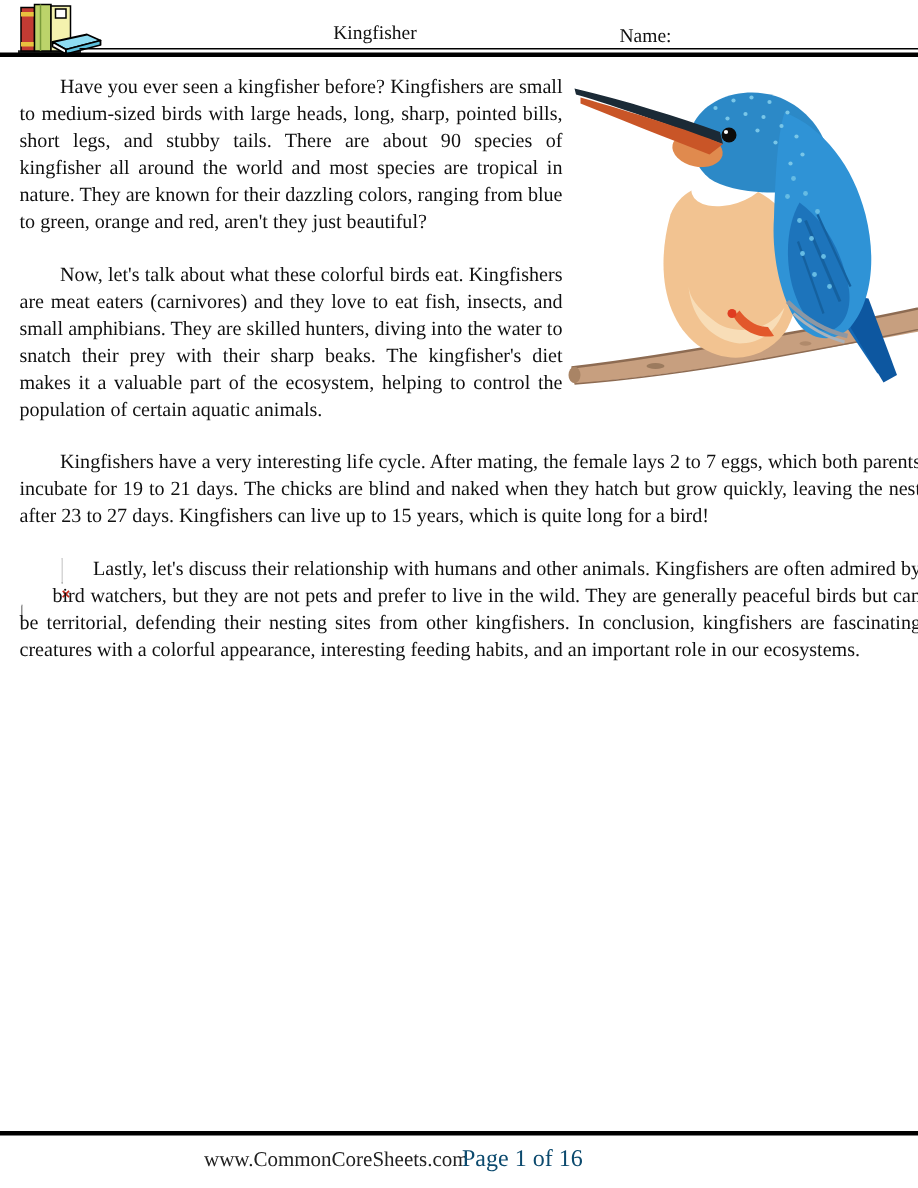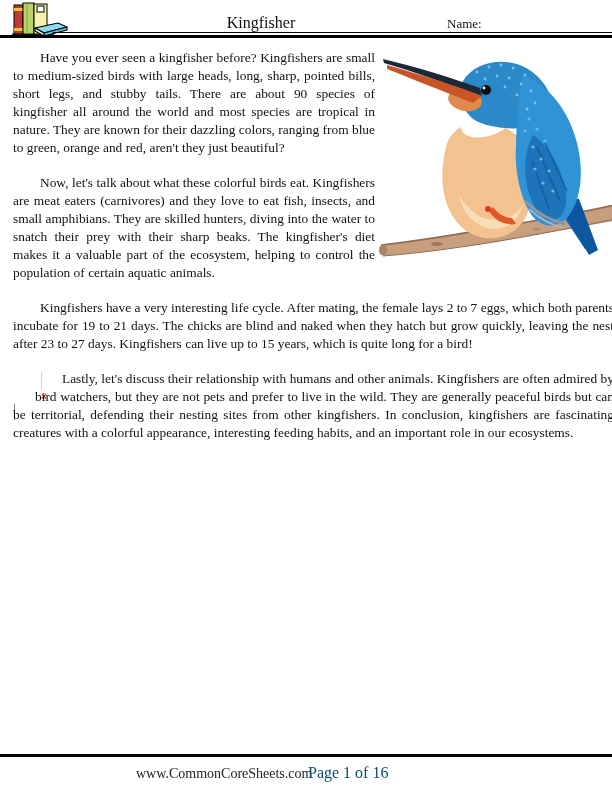--- a/index.html
+++ b/index.html
@@ -1,22 +1,22 @@
 <!DOCTYPE html>
 <html><head>
 <meta charset="utf-8">
 <style>
   html,body{margin:0;padding:0;background:#fff;}
   .page{position:relative;width:612px;height:792px;background:#fff;overflow:hidden;
         font-family:"Liberation Serif", serif;color:#111;}
 
   
   .books-icon{position:absolute;left:11px;top:2px;}
-  .page-title{position:absolute;left:12px;top:14px;width:498px;text-align:center;font-size:16px;}
-  .name-label{position:absolute;left:413px;top:16px;font-size:13px;margin-left:34px;}
+  .page-title{position:absolute;left:1px;top:14px;width:498px;text-align:center;font-size:13px;}
+  .name-label{position:absolute;left:413px;top:16px;font-size:13px;}
   .rule-thin{position:absolute;left:53px;top:32px;width:559px;height:1px;background:#000;}
   .rule-thick{position:absolute;left:0;top:35px;width:612px;height:3px;background:#000;}
 
   
   .content{position:absolute;left:13px;top:49px;width:601px;
            font-size:13.4px;line-height:18px;text-align:justify;}
   .content p{margin:0 0 17px 0;text-indent:27px;}
   .bird-float{float:right;width:247px;height:213px;margin:2px -10px 0 2px;}
   .bird-float svg{display:block;}
 

